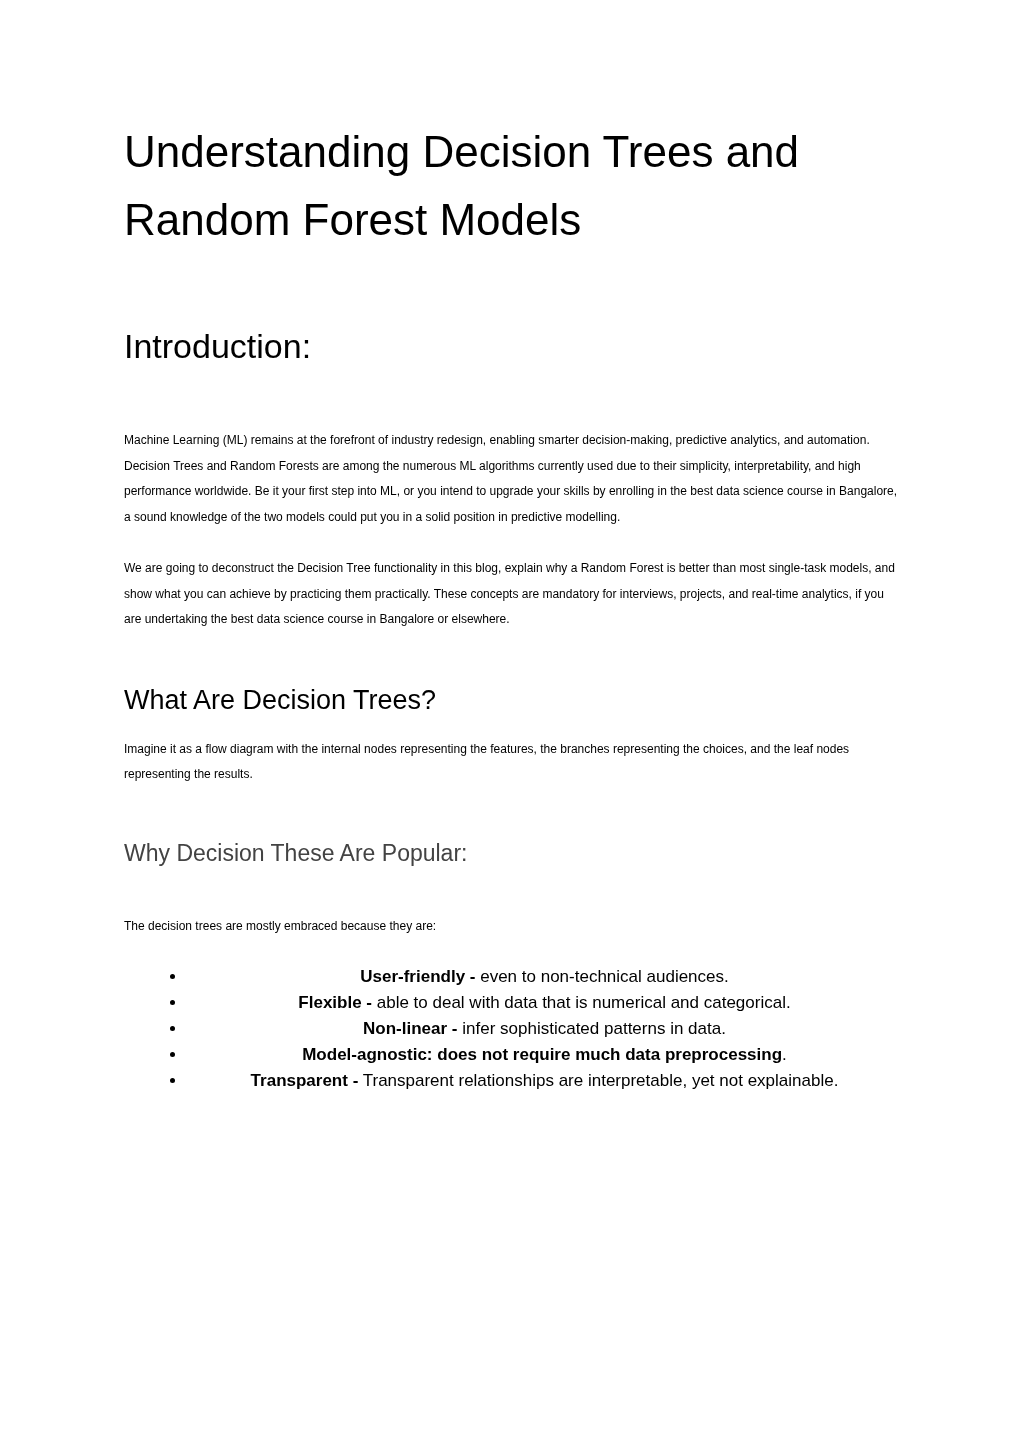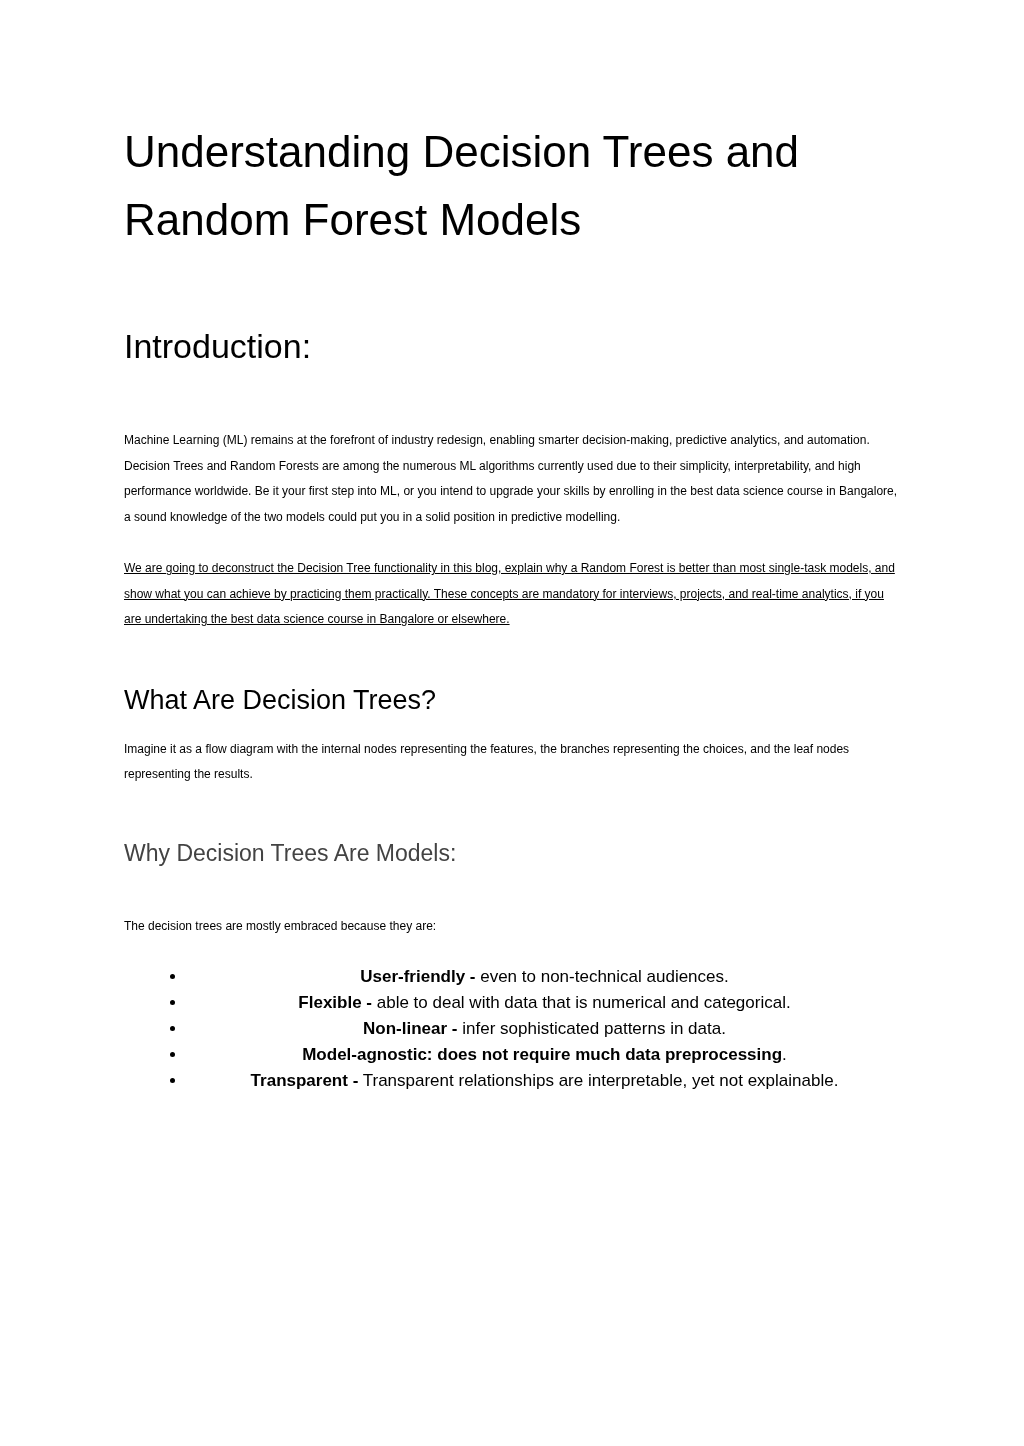--- a/index.html
+++ b/index.html
@@ -43,21 +43,21 @@
     margin: 50px 0 0 0;
   }
   p {
     font-size: 12px;
     line-height: 25.5px;
     margin: 0;
   }
   .mt-62 { margin-top: 62px; }
   .mt-42 { margin-top: 42px; }
   .mt-33 { margin-top: 46px; }
-  .mt-26 { margin-top: 26px; text-decoration: underline; }
+  .mt-26 { margin-top: 26px; }
   .mt-20 { margin-top: 20px; }
   .benefits {
     margin: 25px 0 0 0;
     padding-left: 63px;
     font-size: 17px;
     line-height: 26px;
     list-style-type: disc;
   }
   .benefits li {
     padding-left: 2px;
@@ -78,21 +78,21 @@
 
   <p class="mt-62">Machine Learning (ML) remains at the forefront of industry redesign, enabling smarter decision-making, predictive analytics, and automation. Decision Trees and Random Forests are among the numerous ML algorithms currently used due to their simplicity, interpretability, and high performance worldwide. Be it your first step into ML, or you intend to upgrade your skills by enrolling in the best data science course in Bangalore, a sound knowledge of the two models could put you in a solid position in predictive modelling.</p>
 
   <p class="mt-26">We are going to deconstruct the Decision Tree functionality in this blog, explain why a Random Forest is better than most single-task models, and show what you can achieve by practicing them practically. These concepts are mandatory for interviews, projects, and real-time analytics, if you are undertaking the best data science course in Bangalore or elsewhere.</p>
 
   <h3 class="h2">What Are Decision Trees?</h3>
 
 
   <p class="mt-20">Imagine it as a flow diagram with the internal nodes representing the features, the branches representing the choices, and the leaf nodes representing the results.</p>
 
-  <h4 class="h3">Why Decision Trees Are Models:</h4>
+  <h4 class="h3">Why Decision These Are Popular:</h4>
 
   <p class="mt-33">The decision trees are mostly embraced because they are:</p>
 
   <ul class="benefits">
     <li><span class="bold-run">User-friendly -</span><span> even to non-technical audiences.</span></li>
     <li><span class="bold-run">Flexible -</span><span> able to deal with data that is numerical and categorical.</span></li>
     <li><span class="bold-run">Non-linear -</span><span> infer sophisticated patterns in data.</span></li>
     <li><span class="bold-run">Model-agnostic: does not require much data preprocessing</span><span>.</span></li>
     <li><span class="bold-run">Transparent -</span><span> Transparent relationships are interpretable, yet not explainable.</span></li>
   </ul>

